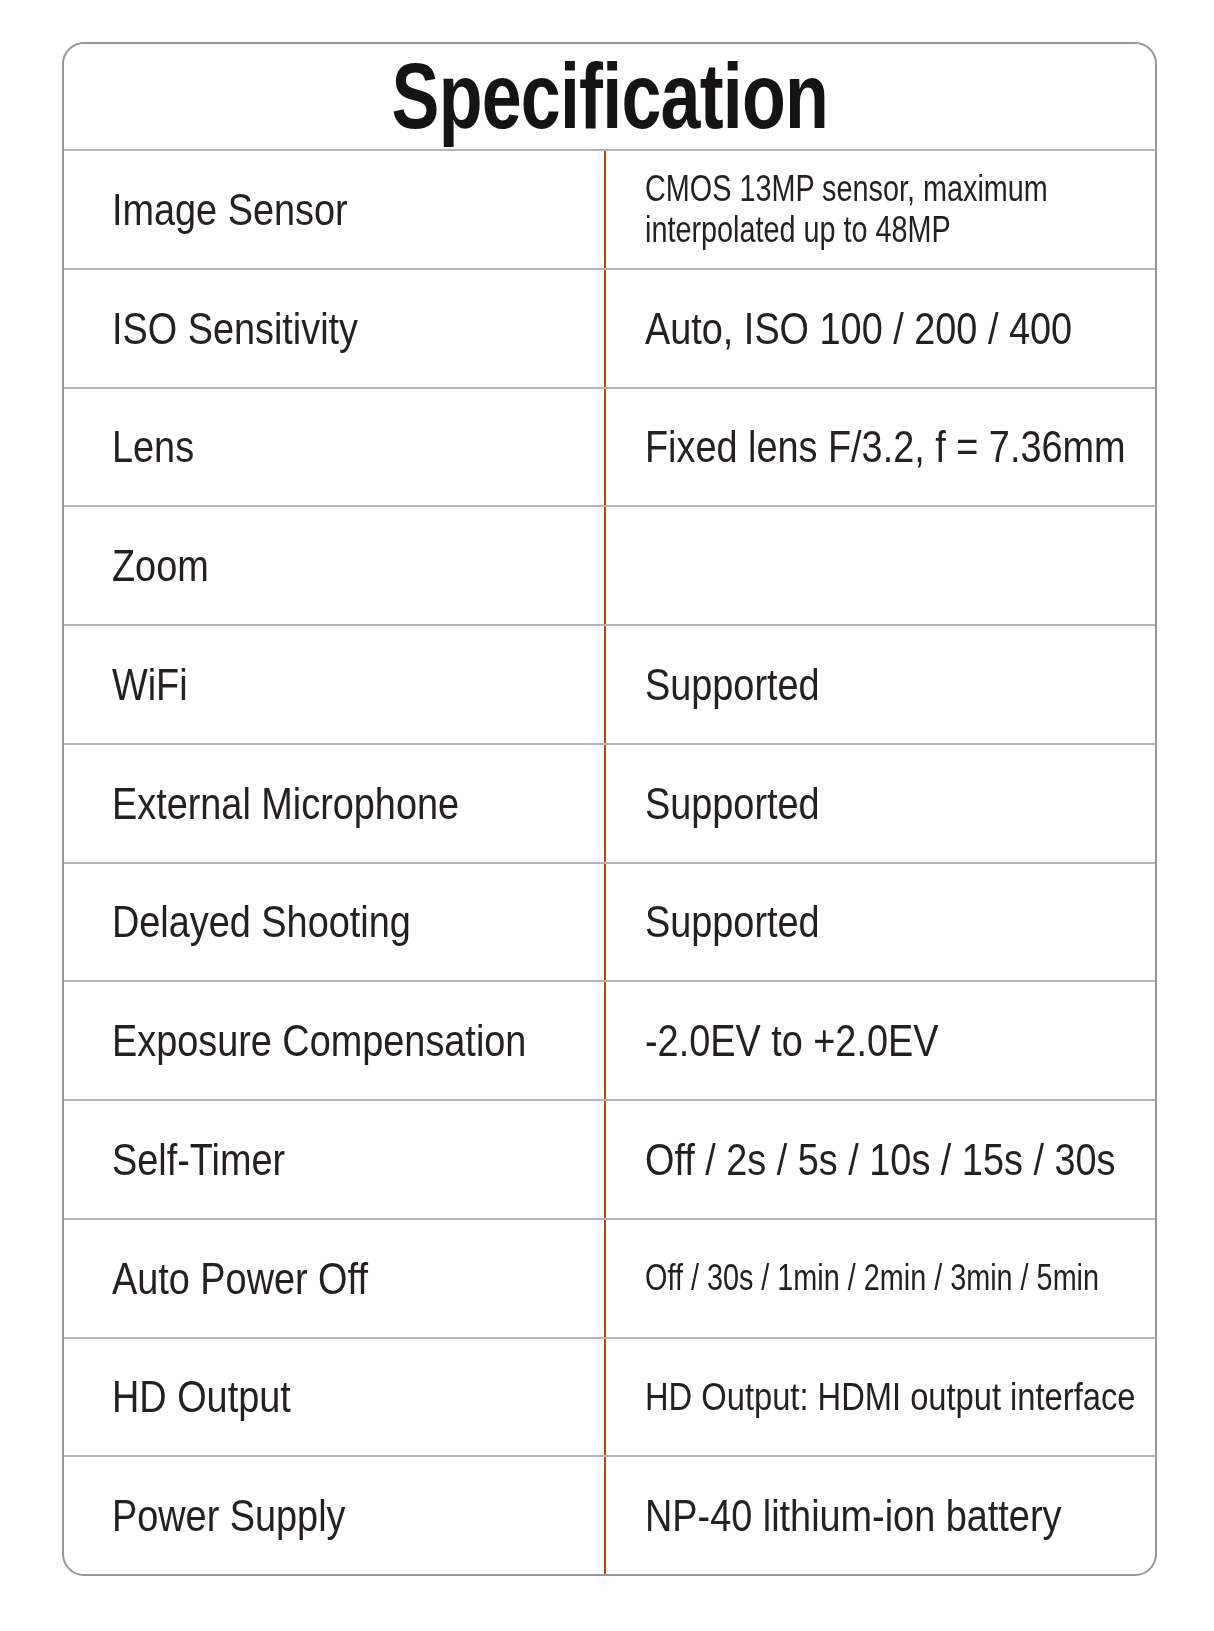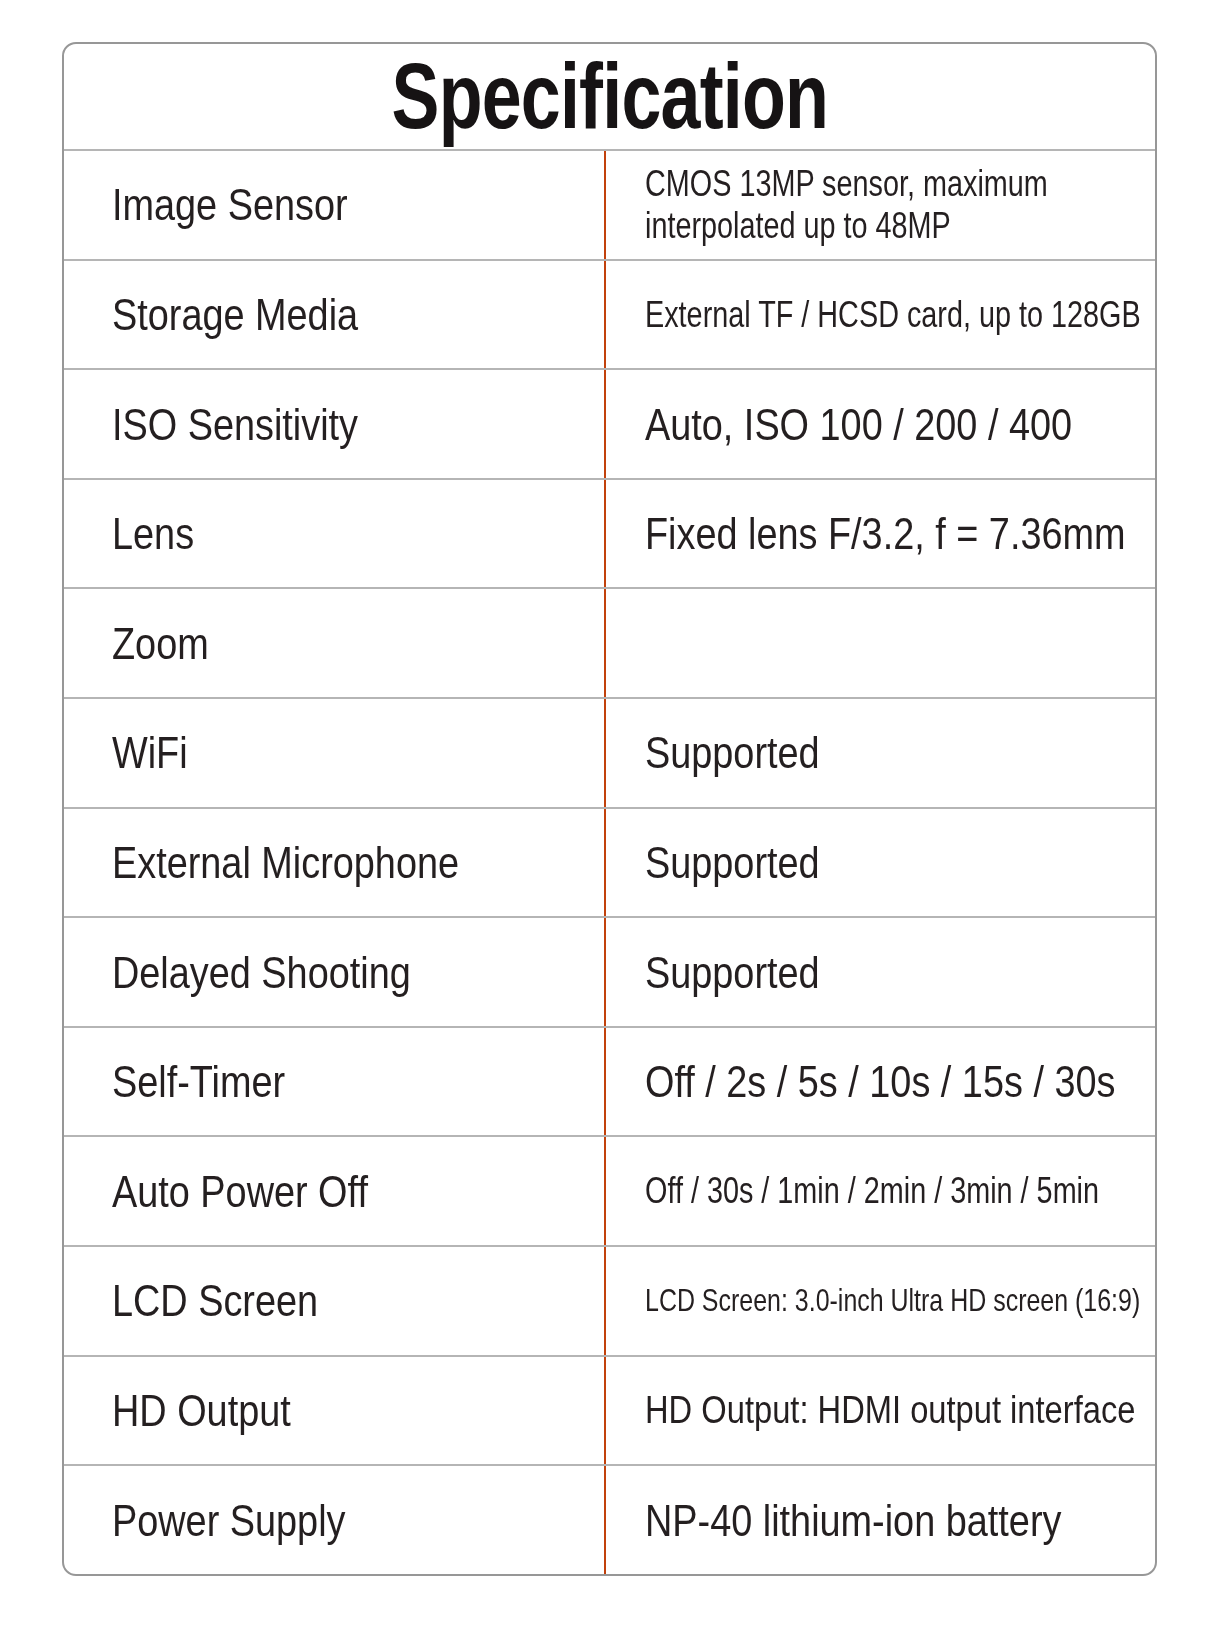--- a/index.html
+++ b/index.html
@@ -16,21 +16,21 @@
     overflow: hidden;
   }
   .sheet {
     position: absolute;
     left: 62px;
     top: 42px;
     width: 1095px;
     height: 1534px;
     box-sizing: border-box;
     border: 2px solid #979797;
-    border-radius: 14px;
+    border-radius: 22px;
     background: #ffffff;
     display: flex;
     flex-direction: column;
   }
   .title-row {
     flex: 0 0 98px;
     display: flex;
     align-items: center;
     justify-content: center;
   }
@@ -92,28 +92,20 @@
 
   <div class="row">
     <div class="lab-cell">
       <span class="txt lab">Image Sensor</span>
     </div>
     <div class="val-cell">
       <span class="txt v-md v-wrap">CMOS 13MP sensor, maximum interpolated up to 48MP</span>
     </div>
   </div>
 
-  <div class="row">
-    <div class="lab-cell">
-      <span class="txt lab">Storage Media</span>
-    </div>
-    <div class="val-cell">
-      <span class="txt v-md">External TF / HCSD card, up to 128GB</span>
-    </div>
-  </div>
 
   <div class="row">
     <div class="lab-cell">
       <span class="txt lab">ISO Sensitivity</span>
     </div>
     <div class="val-cell">
       <span class="txt v-lg">Auto, ISO 100 / 200 / 400</span>
     </div>
   </div>
 
@@ -153,47 +145,47 @@
 
   <div class="row">
     <div class="lab-cell">
       <span class="txt lab">Delayed Shooting</span>
     </div>
     <div class="val-cell">
       <span class="txt v-lg">Supported</span>
     </div>
   </div>
 
+  <div class="row">
+    <div class="lab-cell">
+      <span class="txt lab">Exposure Compensation</span>
+    </div>
+    <div class="val-cell">
+      <span class="txt v-lg">-2.0EV to +2.0EV</span>
+    </div>
+  </div>
 
   <div class="row">
     <div class="lab-cell">
       <span class="txt lab">Self-Timer</span>
     </div>
     <div class="val-cell">
       <span class="txt v-lg">Off / 2s / 5s / 10s / 15s / 30s</span>
     </div>
   </div>
 
   <div class="row">
     <div class="lab-cell">
       <span class="txt lab">Auto Power Off</span>
     </div>
     <div class="val-cell">
       <span class="txt v-md">Off / 30s / 1min / 2min / 3min / 5min</span>
     </div>
   </div>
 
-  <div class="row">
-    <div class="lab-cell">
-      <span class="txt lab">LCD Screen</span>
-    </div>
-    <div class="val-cell">
-      <span class="txt v-sm">LCD Screen: 3.0-inch Ultra HD screen (16:9)</span>
-    </div>
-  </div>
 
   <div class="row">
     <div class="lab-cell">
       <span class="txt lab">HD Output</span>
     </div>
     <div class="val-cell">
       <span class="txt v-hd">HD Output: HDMI output interface</span>
     </div>
   </div>
 

